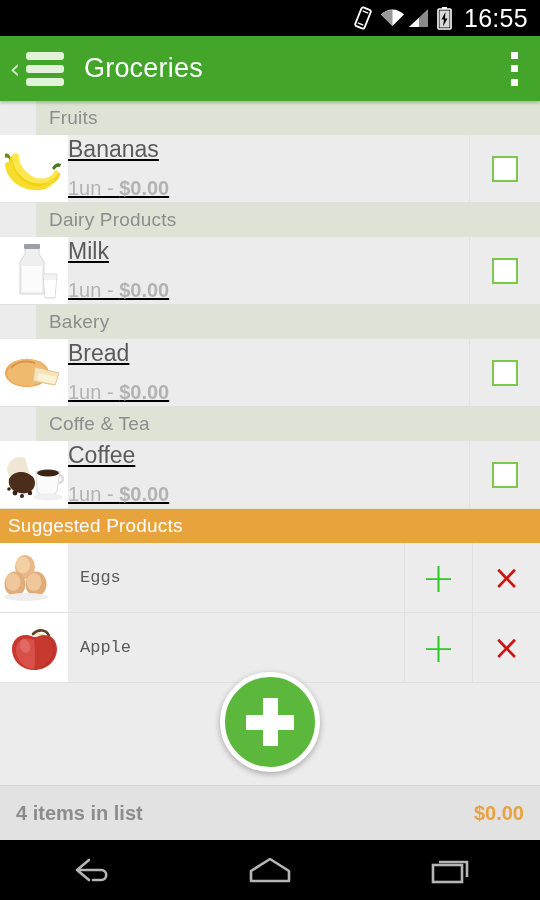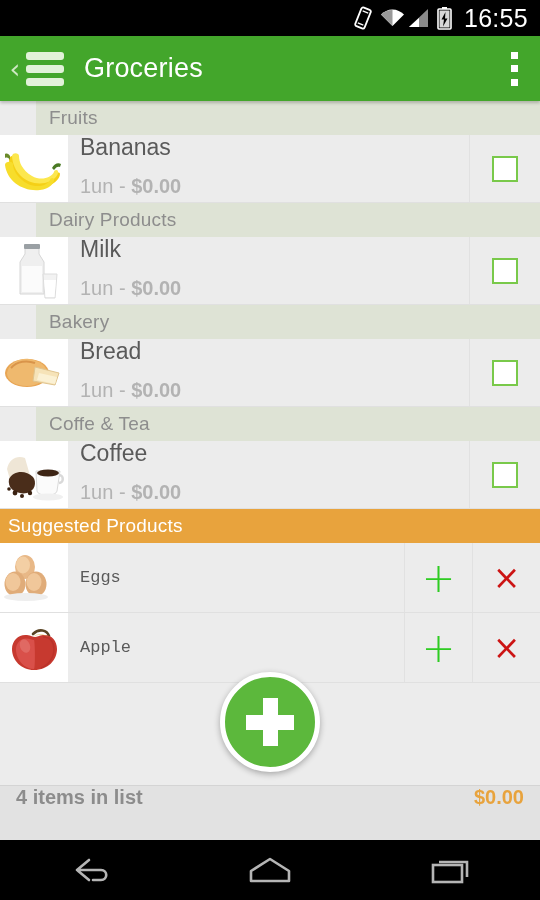--- a/index.html
+++ b/index.html
@@ -143,23 +143,23 @@
     display: flex;
     align-items: center;
     justify-content: center;
     overflow: hidden;
   }
   .thumb svg { display: block; }
   .item-text {
     flex: 1 1 auto;
     display: flex;
     flex-direction: column;
-    justify-content: flex-start;
-    padding-left: 12px;
+    justify-content: center;
     border-right: 1px solid #e1e1e1;
+    text-decoration: underline;
   }
   .item-name {
     font-size: 23px;
     color: #5a5a5a;
     line-height: 1.1;
   }
   .item-sub {
     font-size: 20px;
     color: #b3b3b3;
     margin-top: 15px;
@@ -265,21 +265,21 @@
   
   #footer {
     position: absolute;
     top: 785px; left: 0;
     width: 540px;
     height: 55px;
     background: #e2e2e2;
     border-top: 1px solid #d4d4d4;
     box-sizing: border-box;
     display: flex;
-    align-items: flex-start;
+    align-items: center;
     justify-content: space-between;
     padding: 0 16px;
   }
   #footer-count {
     font-size: 20px;
     font-weight: bold;
     color: #8c8c8c;
   }
   #footer-total {
     font-size: 20px;

